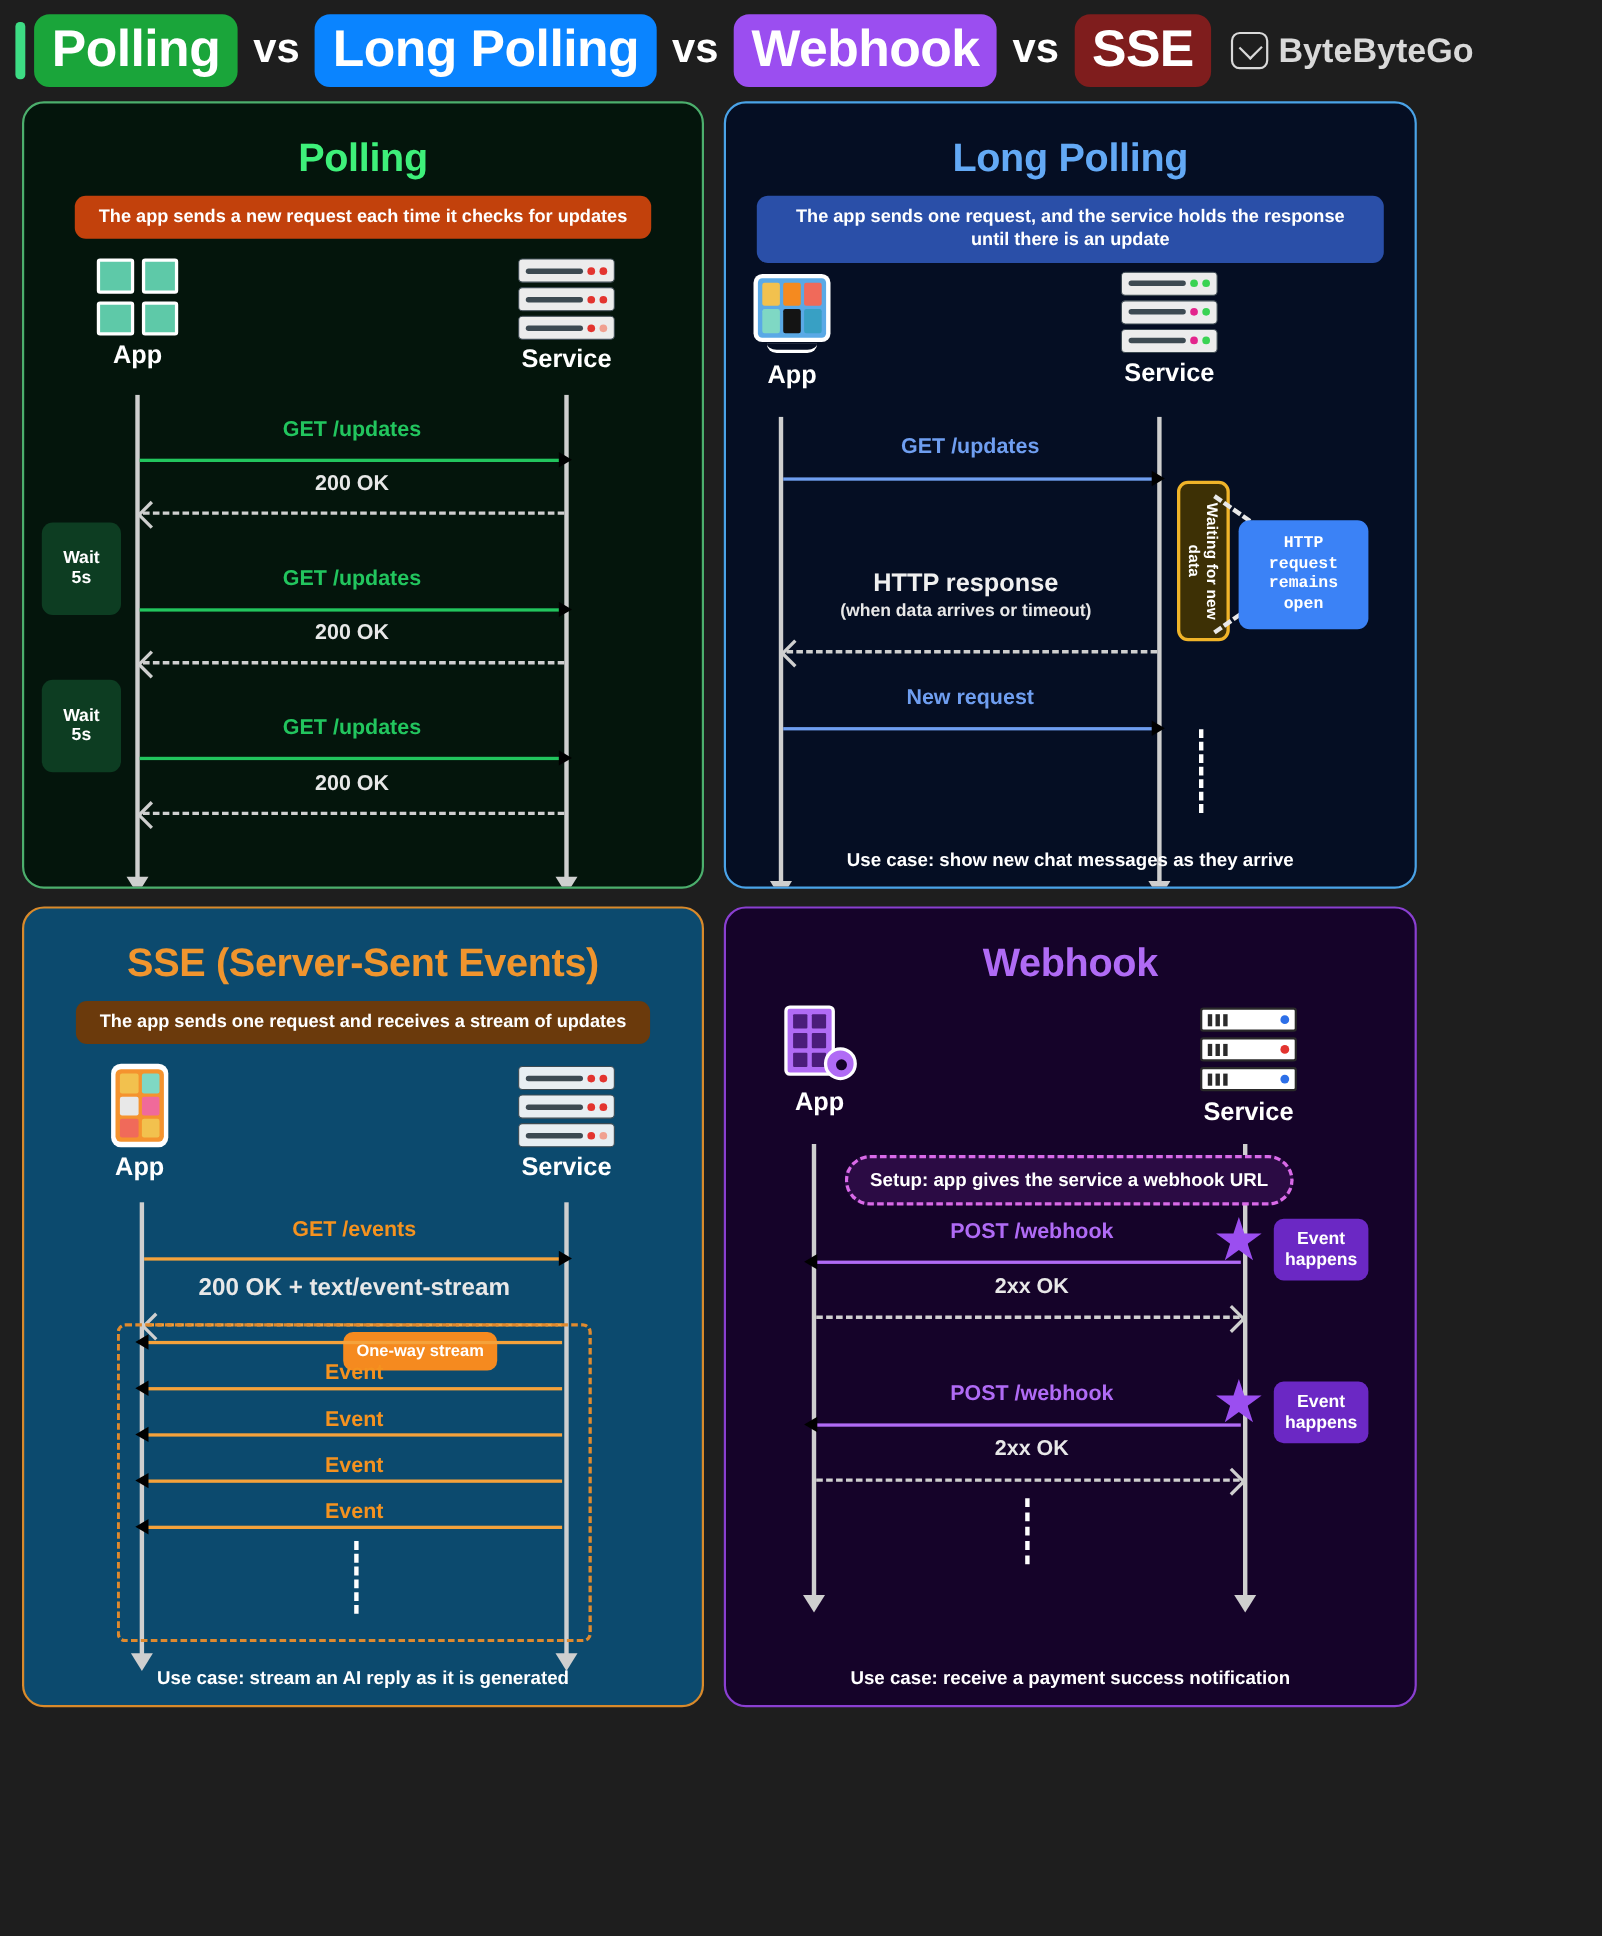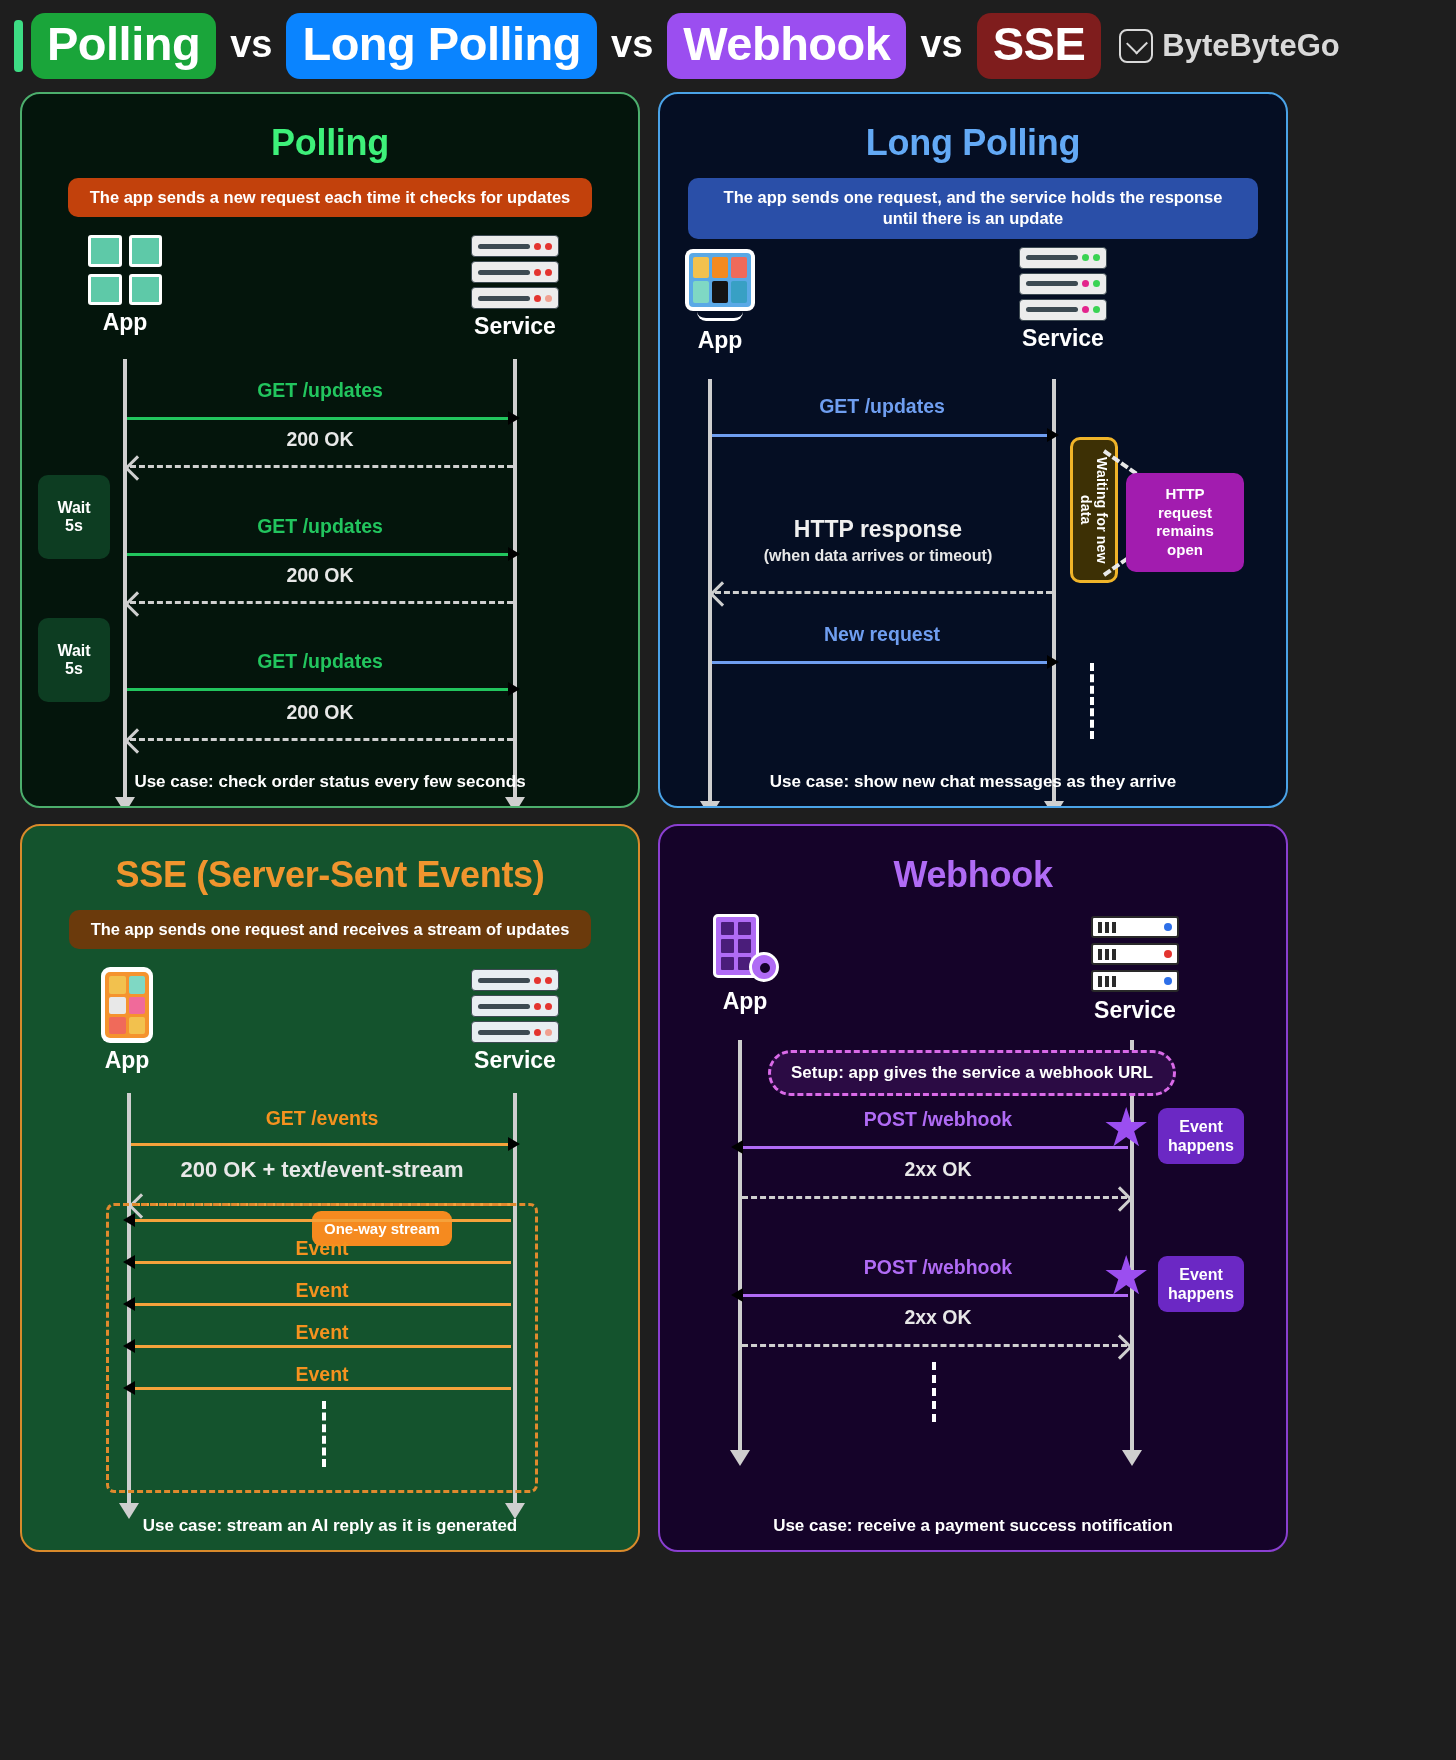--- a/index.html
+++ b/index.html
@@ -73,21 +73,21 @@
   }
   .panel {
     border-radius: 20px;
     border: 2px solid;
     position: relative;
     overflow: hidden;
     padding-top: 10px;
   }
   .panel.polling  { background: #04150c; border-color: #4caf6d; }
   .panel.longpoll { background: #050e23; border-color: #4aa3e8; }
-  .panel.sse      { background: #14532d; border-color: #d98a2b; }
+  .panel.sse      { background: #0c4a6e; border-color: #d98a2b; }
   .panel.webhook  { background: #150329; border-color: #8a3fd1; }
 
   .panel-title {
     text-align: center;
     font-size: 36px;
     font-weight: bold;
     margin-top: 18px;
     margin-bottom: 14px;
     letter-spacing: -0.3px;
   }
@@ -216,26 +216,27 @@
     border: 3px solid #f0b429;
     border-radius: 10px;
     color: #ffffff; font-size: 14px; font-weight: bold;
     writing-mode: vertical-rl;
     text-align: center;
     padding: 8px 5px;
     letter-spacing: 0.2px;
   }
   .callout {
     position: absolute;
-    background: #a21caf;
+    background: #3b82f6;
     border-radius: 10px;
     color: #ffffff; font-size: 15px; font-weight: bold;
     padding: 12px 12px;
     text-align: center;
     line-height: 1.25;
+    font-family: Liberation Mono, monospace;
   }
   .leader { position: absolute; border-top: 4px dashed #e8e8e8; transform-origin: left center; }
 
   .vdots {
     position: absolute; width: 0;
     border-left: 4px dashed #ffffff; height: 76px;
   }
 
   .stream-box {
     position: absolute;
@@ -350,21 +351,20 @@
       <div class="arrow-dash left" style="left:108px; width:383px; top:254px;"></div>
 
       <div class="wait-box" style="left:16px; top:271px; width:72px;">Wait 5s</div>
 
       <div class="msg-label" style="left:298px; top:303px; color:#22c55e;">GET /updates</div>
       <div class="arrow-solid right" style="left:105px; width:382px; top:341px; background:#22c55e; border-color:#22c55e;"></div>
       <div class="msg-label" style="left:298px; top:354px; color:#e8e8e8;">200 OK</div>
       <div class="arrow-dash left" style="left:108px; width:383px; top:391px;"></div>
     </div>
 
-    <div class="usecase">Use case: check order status every few seconds</div>
   </div>
 
   <div class="panel longpoll">
     <div class="panel-title">Long Polling</div>
     <div class="subtitle-bar" style="max-width:570px;">The app sends one request, and the service holds the response until there is an update</div>
 
     <div class="actors" style="margin-top:10px;">
       <div class="actor" style="left:-15px; top:0;">
         <div class="ic ic-phone-blue">
           <div class="body">

